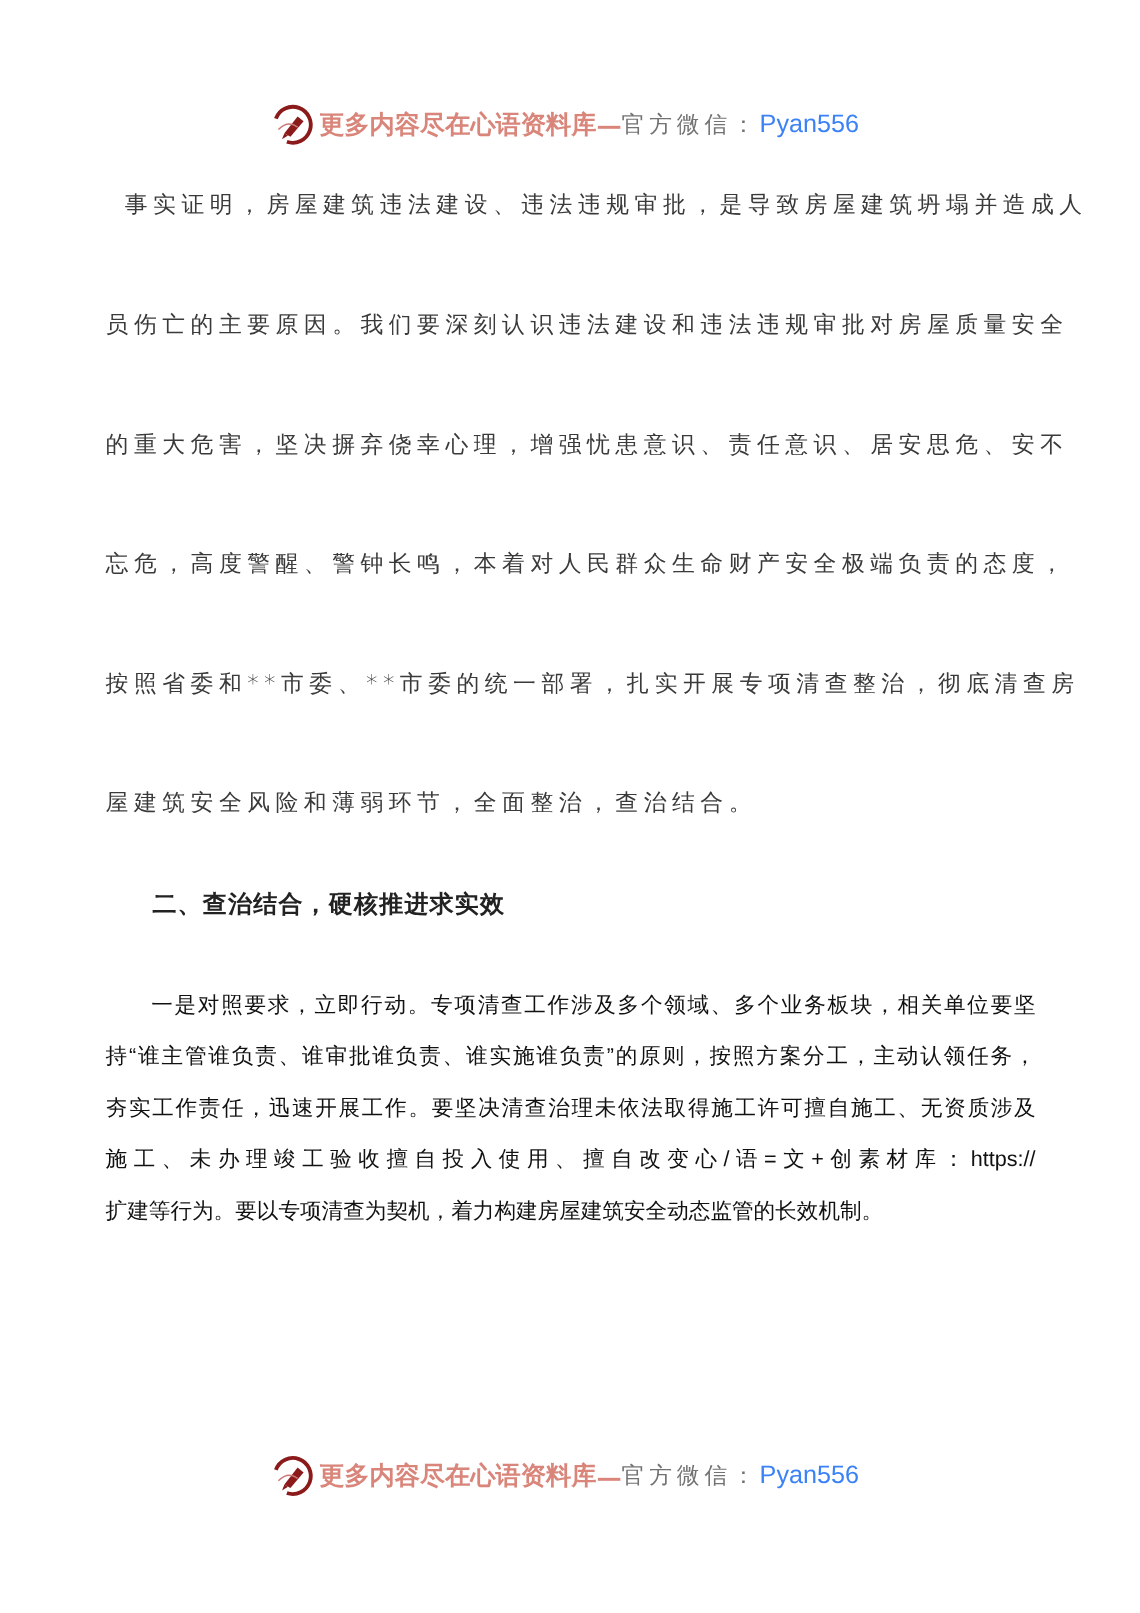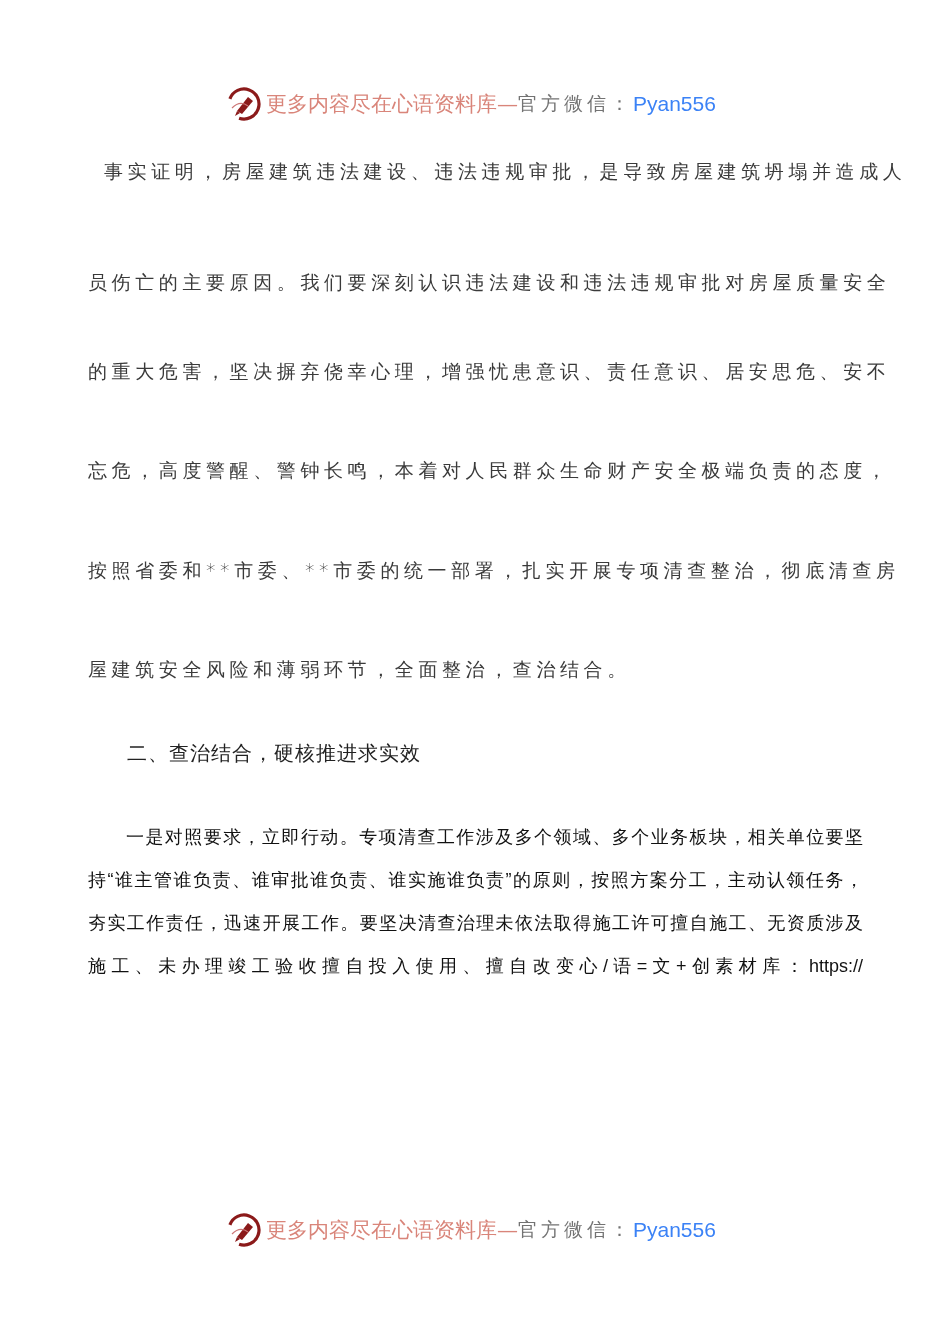--- a/index.html
+++ b/index.html
@@ -29,20 +29,21 @@
       width: 36px;
       height: 36px;
       margin-right: 4px;
       display: inline-block;
     }
     .wm-text-red {
       color: #d9857a;
       font-family: "DejaVu Serif", serif;
       font-size: 21px;
       letter-spacing: 0px;
+      font-weight: bold;
     }
     .wm-text-gray {
       color: #737373;
       font-family: "DejaVu Serif", serif;
       font-size: 19px;
       letter-spacing: 4px;
     }
     .wm-id {
       color: #3b82f6;
       font-family: "Liberation Sans", sans-serif;
@@ -59,21 +60,21 @@
       letter-spacing: 4.6px;
       white-space: nowrap;
       line-height: 30px;
     }
     .section-title {
       position: absolute;
       left: 127px;
       top: 740px;
       font-family: "DejaVu Sans", sans-serif;
       font-size: 20px;
-      font-weight: normal;
+      font-weight: bold;
       color: #222222;
       letter-spacing: 1px;
       white-space: nowrap;
     }
     .para2 {
       position: absolute;
       left: 88px;
       top: 816px;
       width: 775px;
       font-family: Liberation Sans, sans-serif;
@@ -102,34 +103,35 @@
     <path d="M6 22 Q14 14 22 20" fill="none" stroke="#c77" stroke-width="1.2"></path>
   </svg>
   <span class="wm-text-red">更多内容尽在心语资料库</span>
   <span class="wm-text-red">—</span>
   <span class="wm-text-gray">官方微信：</span>
   <span class="wm-id">Pyan556</span>
 </div>
 
 <div>
   <div class="wide-line" style="top:156px;margin-left:16px;">事实证明，房屋建筑违法建设、违法违规审批，是导致房屋建筑坍塌并造成人</div>
-  <div class="wide-line" style="top:256px;margin-top:11px;">员伤亡的主要原因。我们要深刻认识违法建设和违法违规审批对房屋质量安全</div>
+  <div class="wide-line" style="top:256px;">员伤亡的主要原因。我们要深刻认识违法建设和违法违规审批对房屋质量安全</div>
   <div class="wide-line" style="top:356px;">的重大危害，坚决摒弃侥幸心理，增强忧患意识、责任意识、居安思危、安不</div>
   <div class="wide-line" style="top:455px;">忘危，高度警醒、警钟长鸣，本着对人民群众生命财产安全极端负责的态度，</div>
   <div class="wide-line" style="top:555px;">按照省委和**市委、**市委的统一部署，扎实开展专项清查整治，彻底清查房</div>
   <div class="wide-line" style="top:654px;">屋建筑安全风险和薄弱环节，全面整治，查治结合。</div>
 </div>
 
 <div class="section-title">二、查治结合，硬核推进求实效</div>
 
 <div class="para2">
   <span class="pl first">一是对照要求，立即行动。专项清查工作涉及多个领域、多个业务板块，相关单位要坚</span>
   <span class="pl">持“谁主管谁负责、谁审批谁负责、谁实施谁负责”的原则，按照方案分工，主动认领任务，</span>
   <span class="pl">夯实工作责任，迅速开展工作。要坚决清查治理未依法取得施工许可擅自施工、无资质涉及</span>
   <span class="pl">施工、未办理竣工验收擅自投入使用、擅自改变心/语=文+创素材库：https://</span>
+  <span class="pl last">扩建等行为。要以专项清查为契机，着力构建房屋建筑安全动态监管的长效机制。</span>
 </div>
 
 <div class="watermark bottom">
   <svg class="wm-logo" viewBox="0 0 36 36">
     <circle cx="18" cy="18" r="15" fill="none" stroke="#8b1a1a" stroke-width="3.2" stroke-dasharray="70 25" transform="rotate(200 18 18)"></circle>
     <path d="M11 25 L22 11 L27 15 L16 28 Z" fill="#8b1a1a"></path>
     <path d="M11 25 L9 30 L14 27 Z" fill="#8b1a1a"></path>
     <path d="M6 22 Q14 14 22 20" fill="none" stroke="#c77" stroke-width="1.2"></path>
   </svg>
   <span class="wm-text-red">更多内容尽在心语资料库</span>

